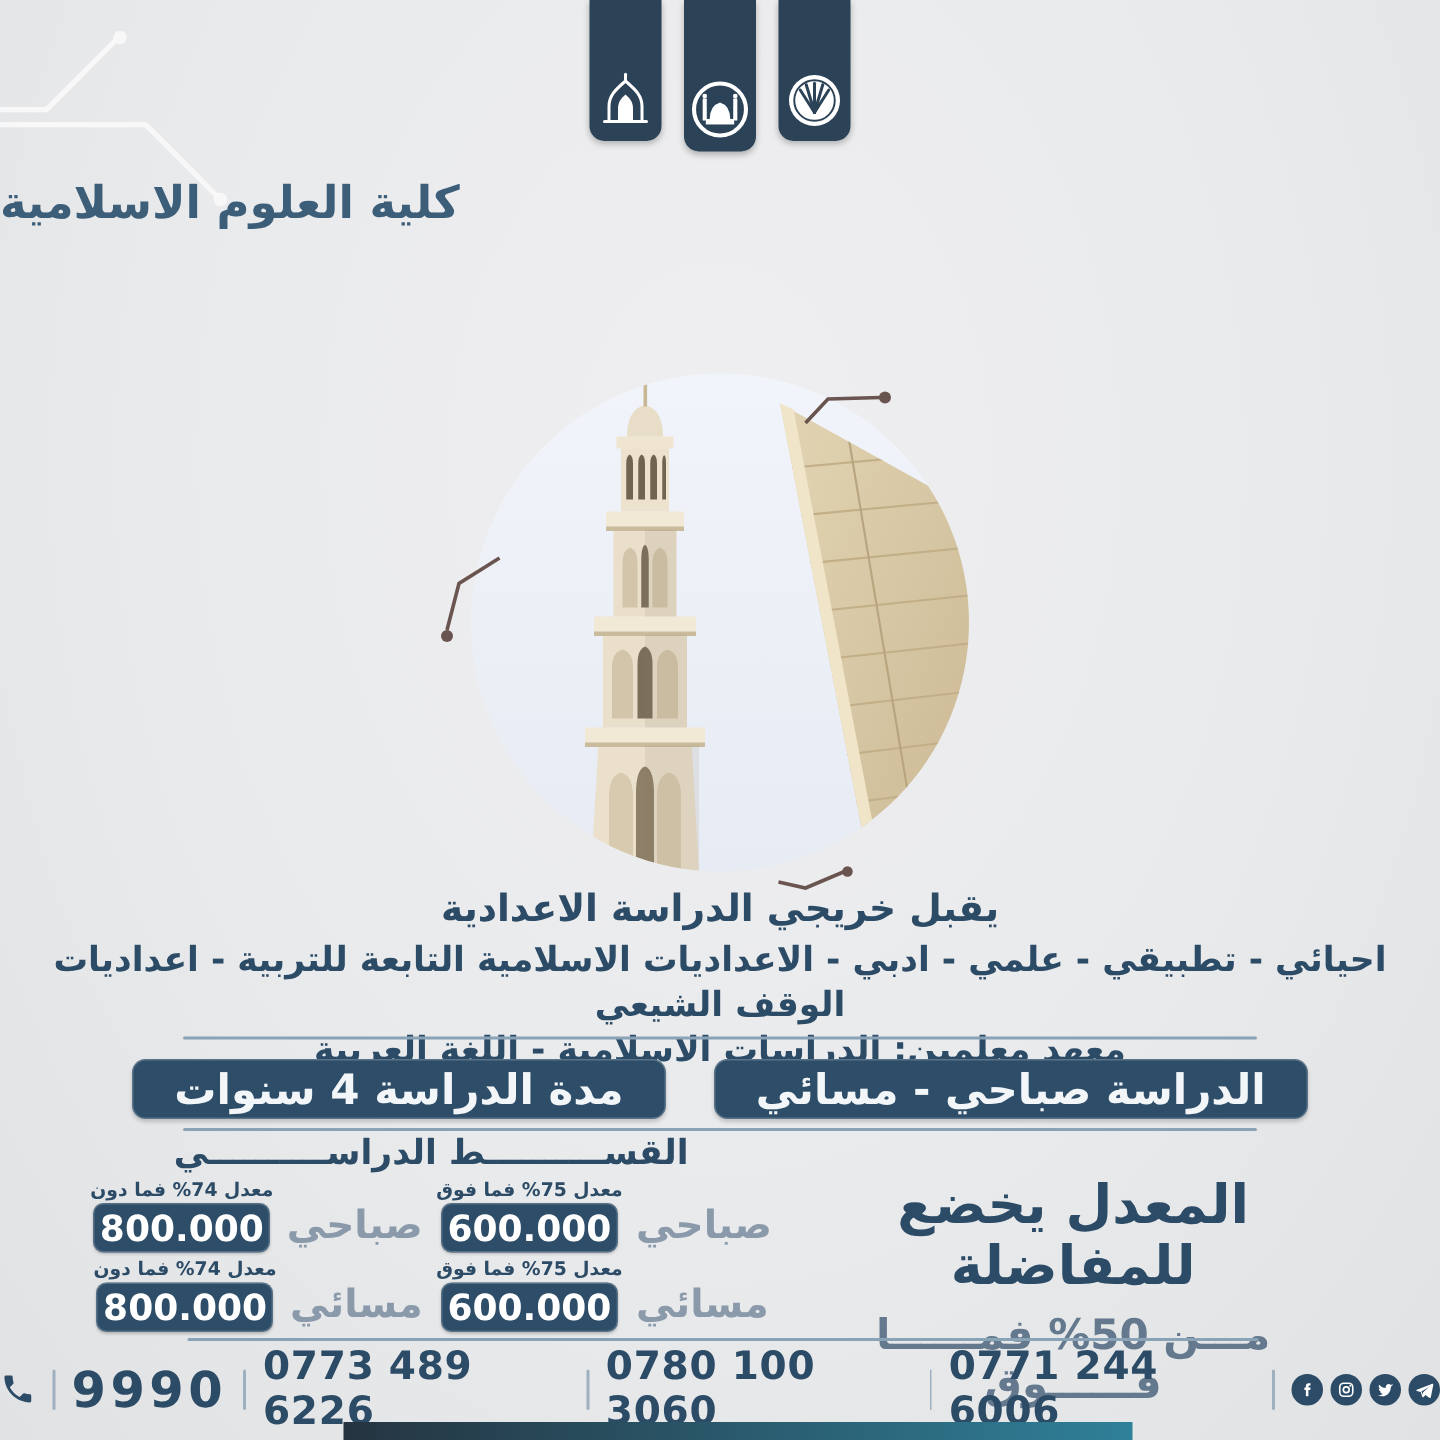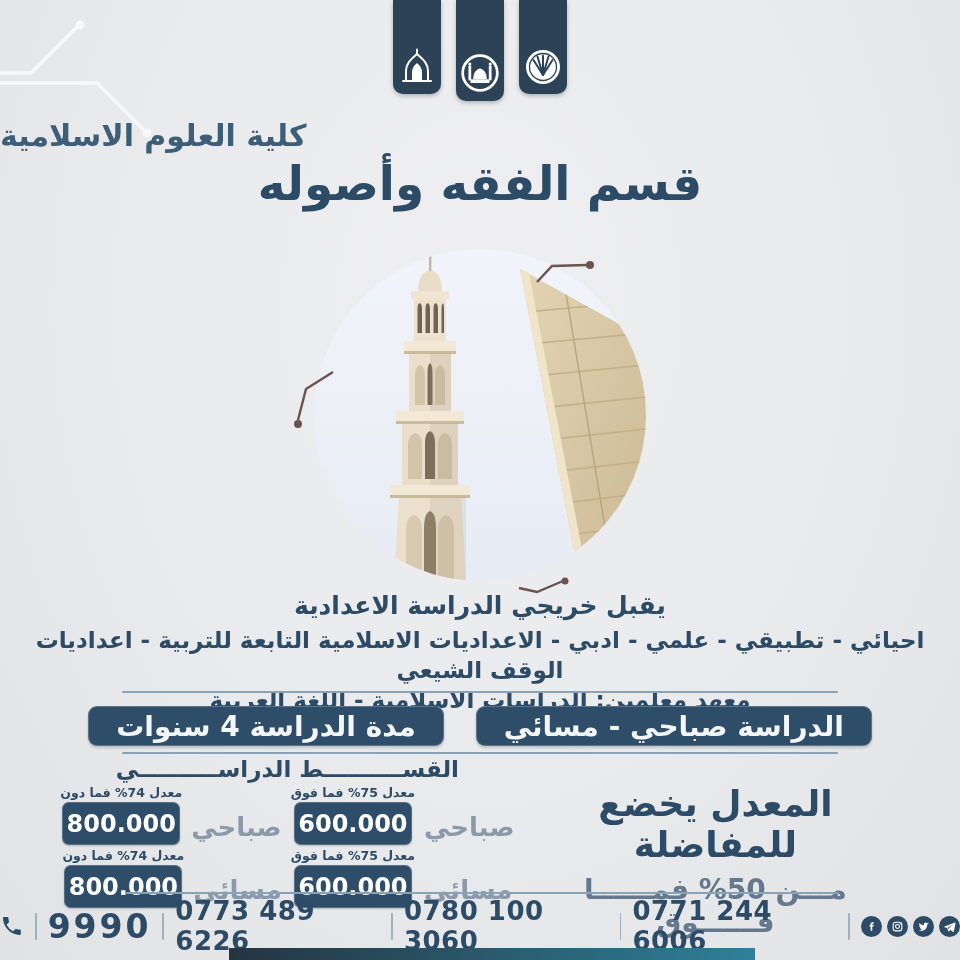--- a/index.html
+++ b/index.html
@@ -37,21 +37,21 @@
   .middle{position:absolute;top:756px;left:52px;right:52px;height:136px;display:flex;direction:rtl;}
   .avg-col{width:45%;text-align:center;padding-top:27px;}
   .avg-title{font-size:36px;font-weight:700;color:#2c4b66;}
   .avg-sub{font-size:28px;font-weight:600;color:#64798e;margin-top:8px;}
   .fee-col{width:55%;}
   .fee-heading{text-align:center;font-size:23px;font-weight:800;color:#2c4b66;margin:0 0 2px;}
   .fee-row{display:flex;direction:rtl;justify-content:center;align-items:flex-end;gap:9px;margin-top:3px;}
   .period{font-size:26px;color:#8b9aab;font-weight:600;min-width:62px;text-align:center;padding-bottom:3px;}
   .tier{display:flex;flex-direction:column;align-items:center;}
   .tier-label{font-size:12.5px;font-weight:800;color:#2c4b66;margin-bottom:2px;text-align:right;}
-  .tier-value{width:118px;height:43px;background:#2d4d68;border-radius:7px;color:#fff;
+  .tier-value{width:118px;height:33px;background:#2d4d68;border-radius:7px;color:#fff;
     font-size:24px;font-weight:800;display:flex;align-items:center;justify-content:center;
     box-shadow:inset 0 0 0 1px rgba(255,255,255,.2), 0 1px 2px rgba(0,0,0,.2);}
   
   .footer{position:absolute;top:904px;left:0;right:0;height:44px;display:flex;align-items:center;
     justify-content:center;gap:11px;direction:ltr;color:#2c4b66;}
   .f-sep{width:2px;height:27px;background:#9fb0bf;border-radius:1px;}
   .short-number{font-size:33px;font-weight:800;letter-spacing:3px;}
   .phone-number{font-size:26px;font-weight:800;letter-spacing:.5px;}
   .socials{display:flex;gap:5px;align-items:center;}
   .soc{width:21px;height:21px;border-radius:50%;background:#2c4b66;display:flex;align-items:center;justify-content:center;}
@@ -107,21 +107,20 @@
           <line x1="20" y1="28" x2="14.5" y2="9.5"></line>
           <line x1="20" y1="28" x2="20" y2="8.5"></line>
           <line x1="20" y1="28" x2="25.5" y2="9.5"></line>
           <line x1="20" y1="28" x2="29.5" y2="13"></line>
         </g>
       </svg>
     </div>
   </div>
 
   <div class="college-title" dir="rtl">كلية العلوم الاسلامية</div>
-  <div class="dept-title" dir="rtl">قسم الفقه وأصوله</div>
 
   <div class="photo">
     <svg width="332" height="332" viewBox="0 0 332 332">
       <defs>
         <linearGradient id="sky" x1="0" y1="0" x2="0" y2="1">
           <stop offset="0" stop-color="#f1f4fa"></stop>
             <stop offset="1" stop-color="#e7ebf3"></stop>
         </linearGradient>
         <linearGradient id="wallg" x1="0" y1="0" x2="1" y2="1">
           <stop offset="0" stop-color="#e2d4b3"></stop>

